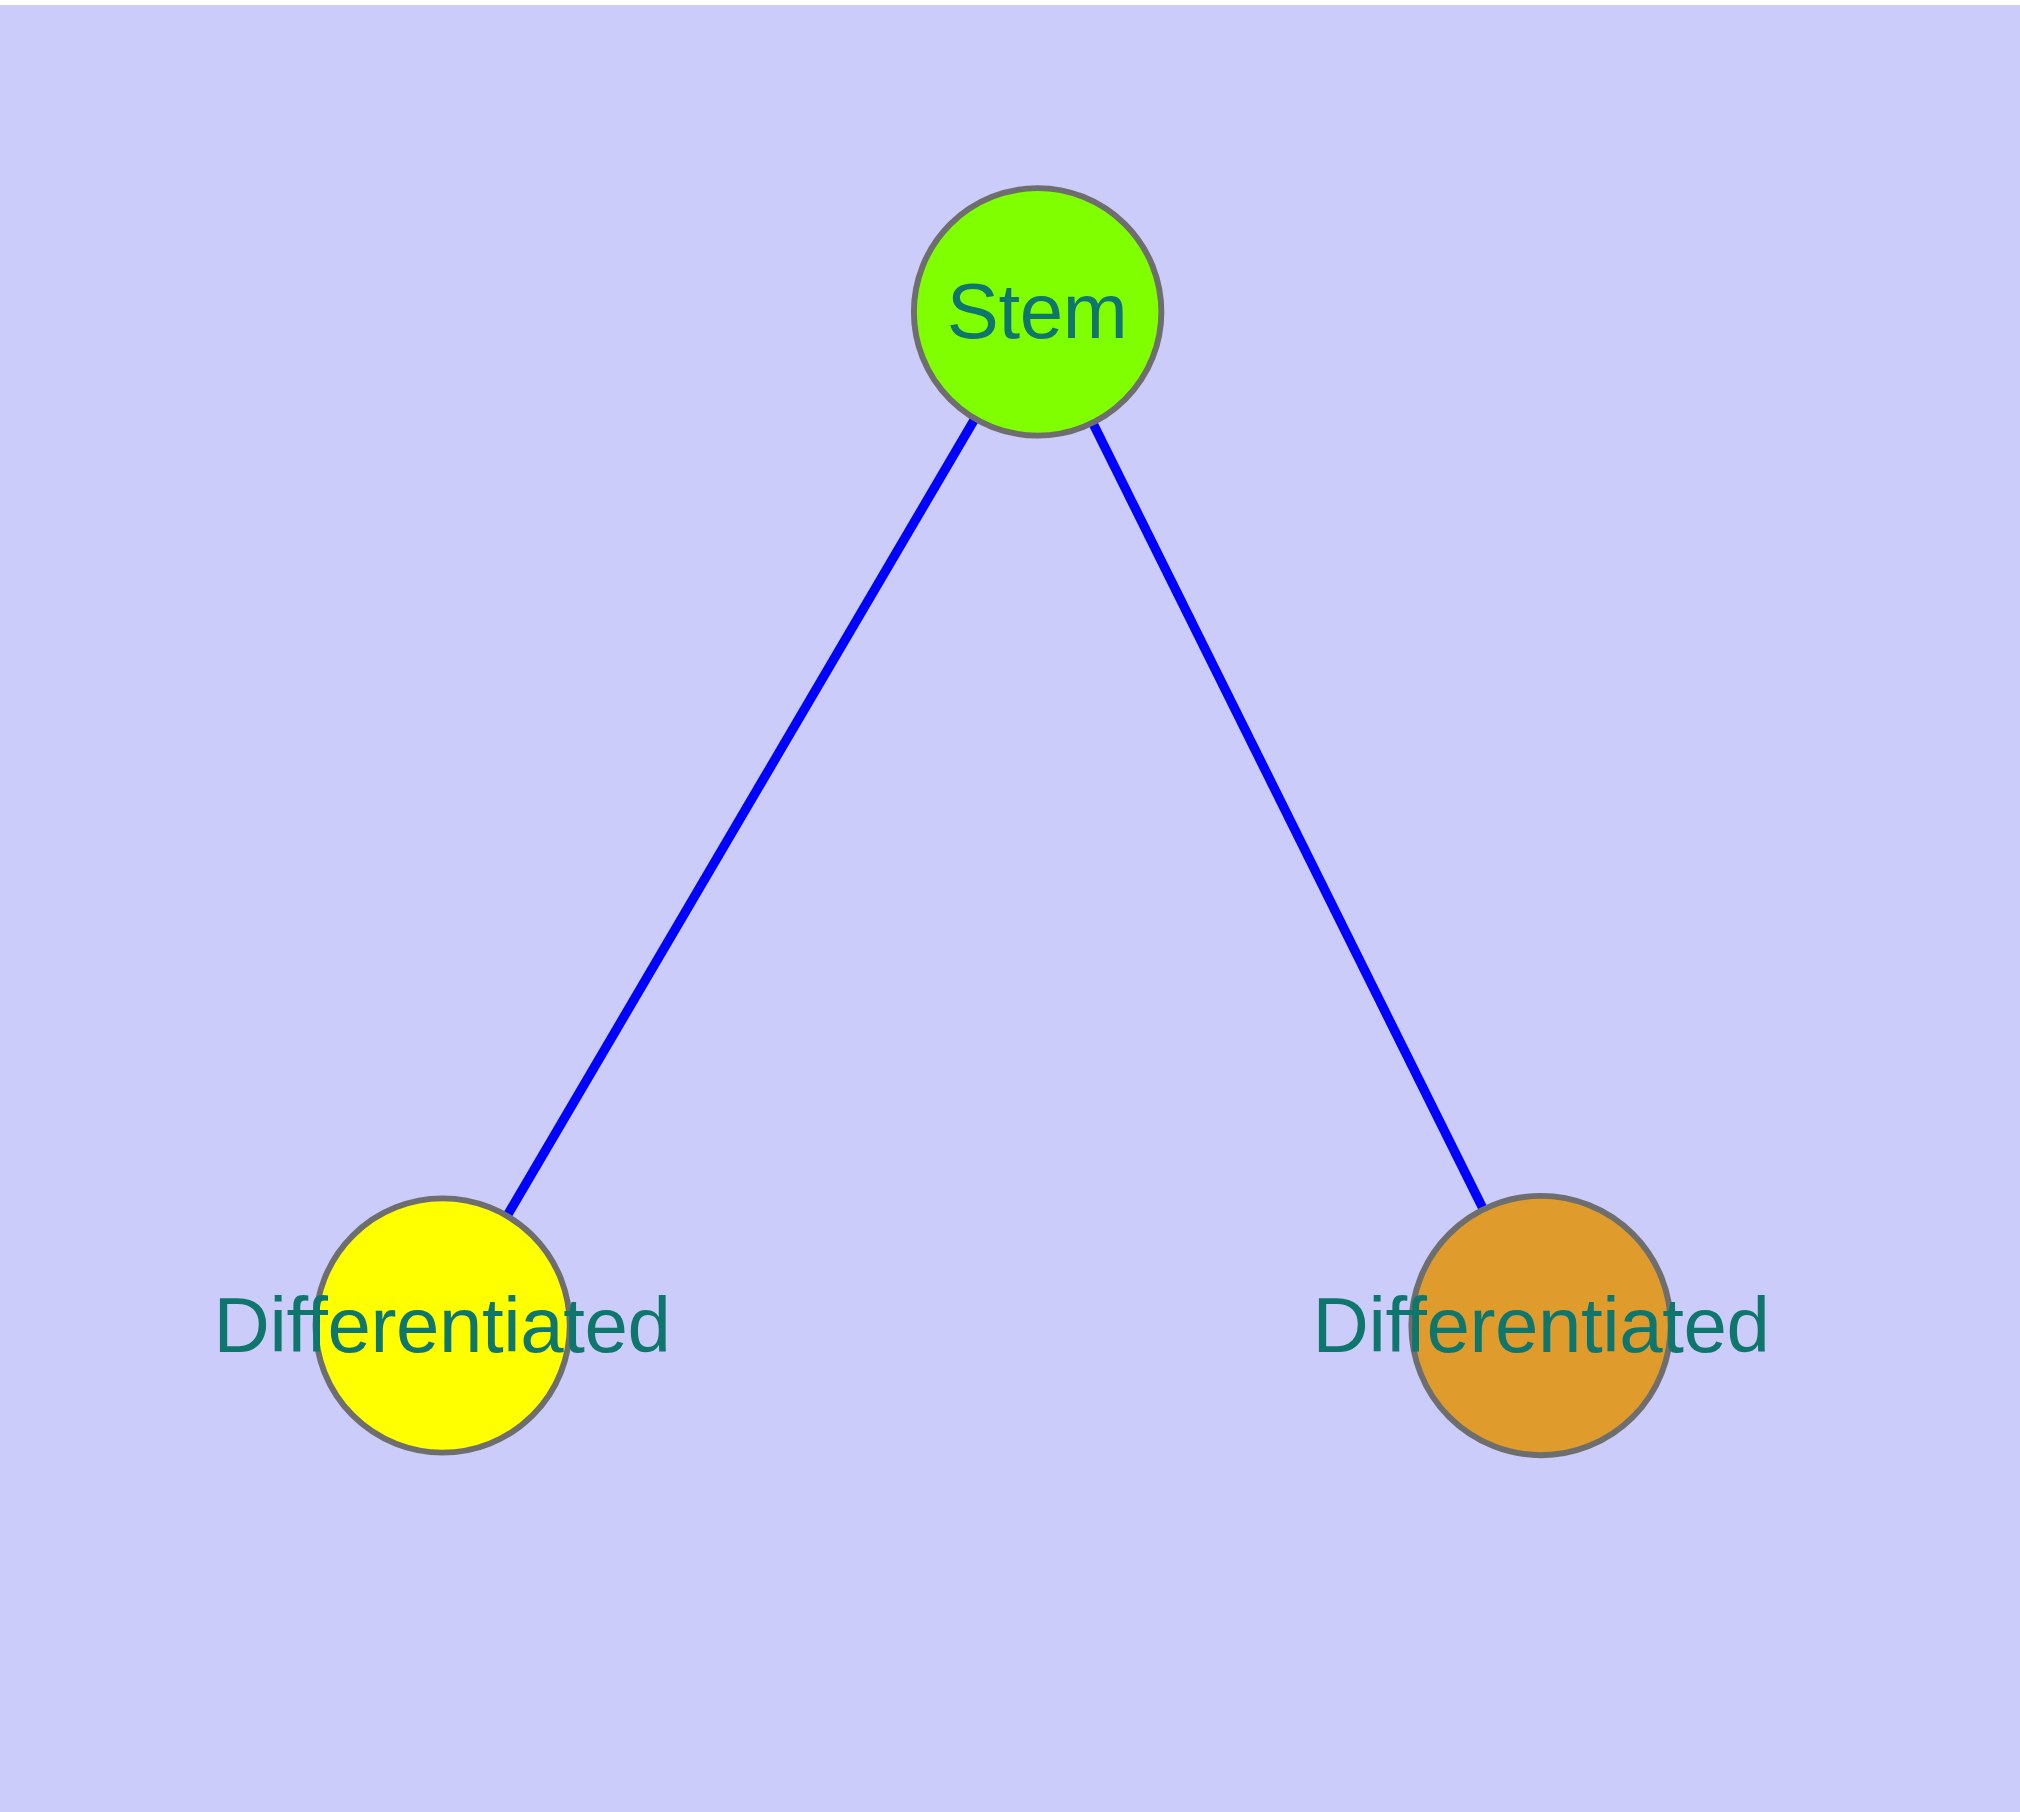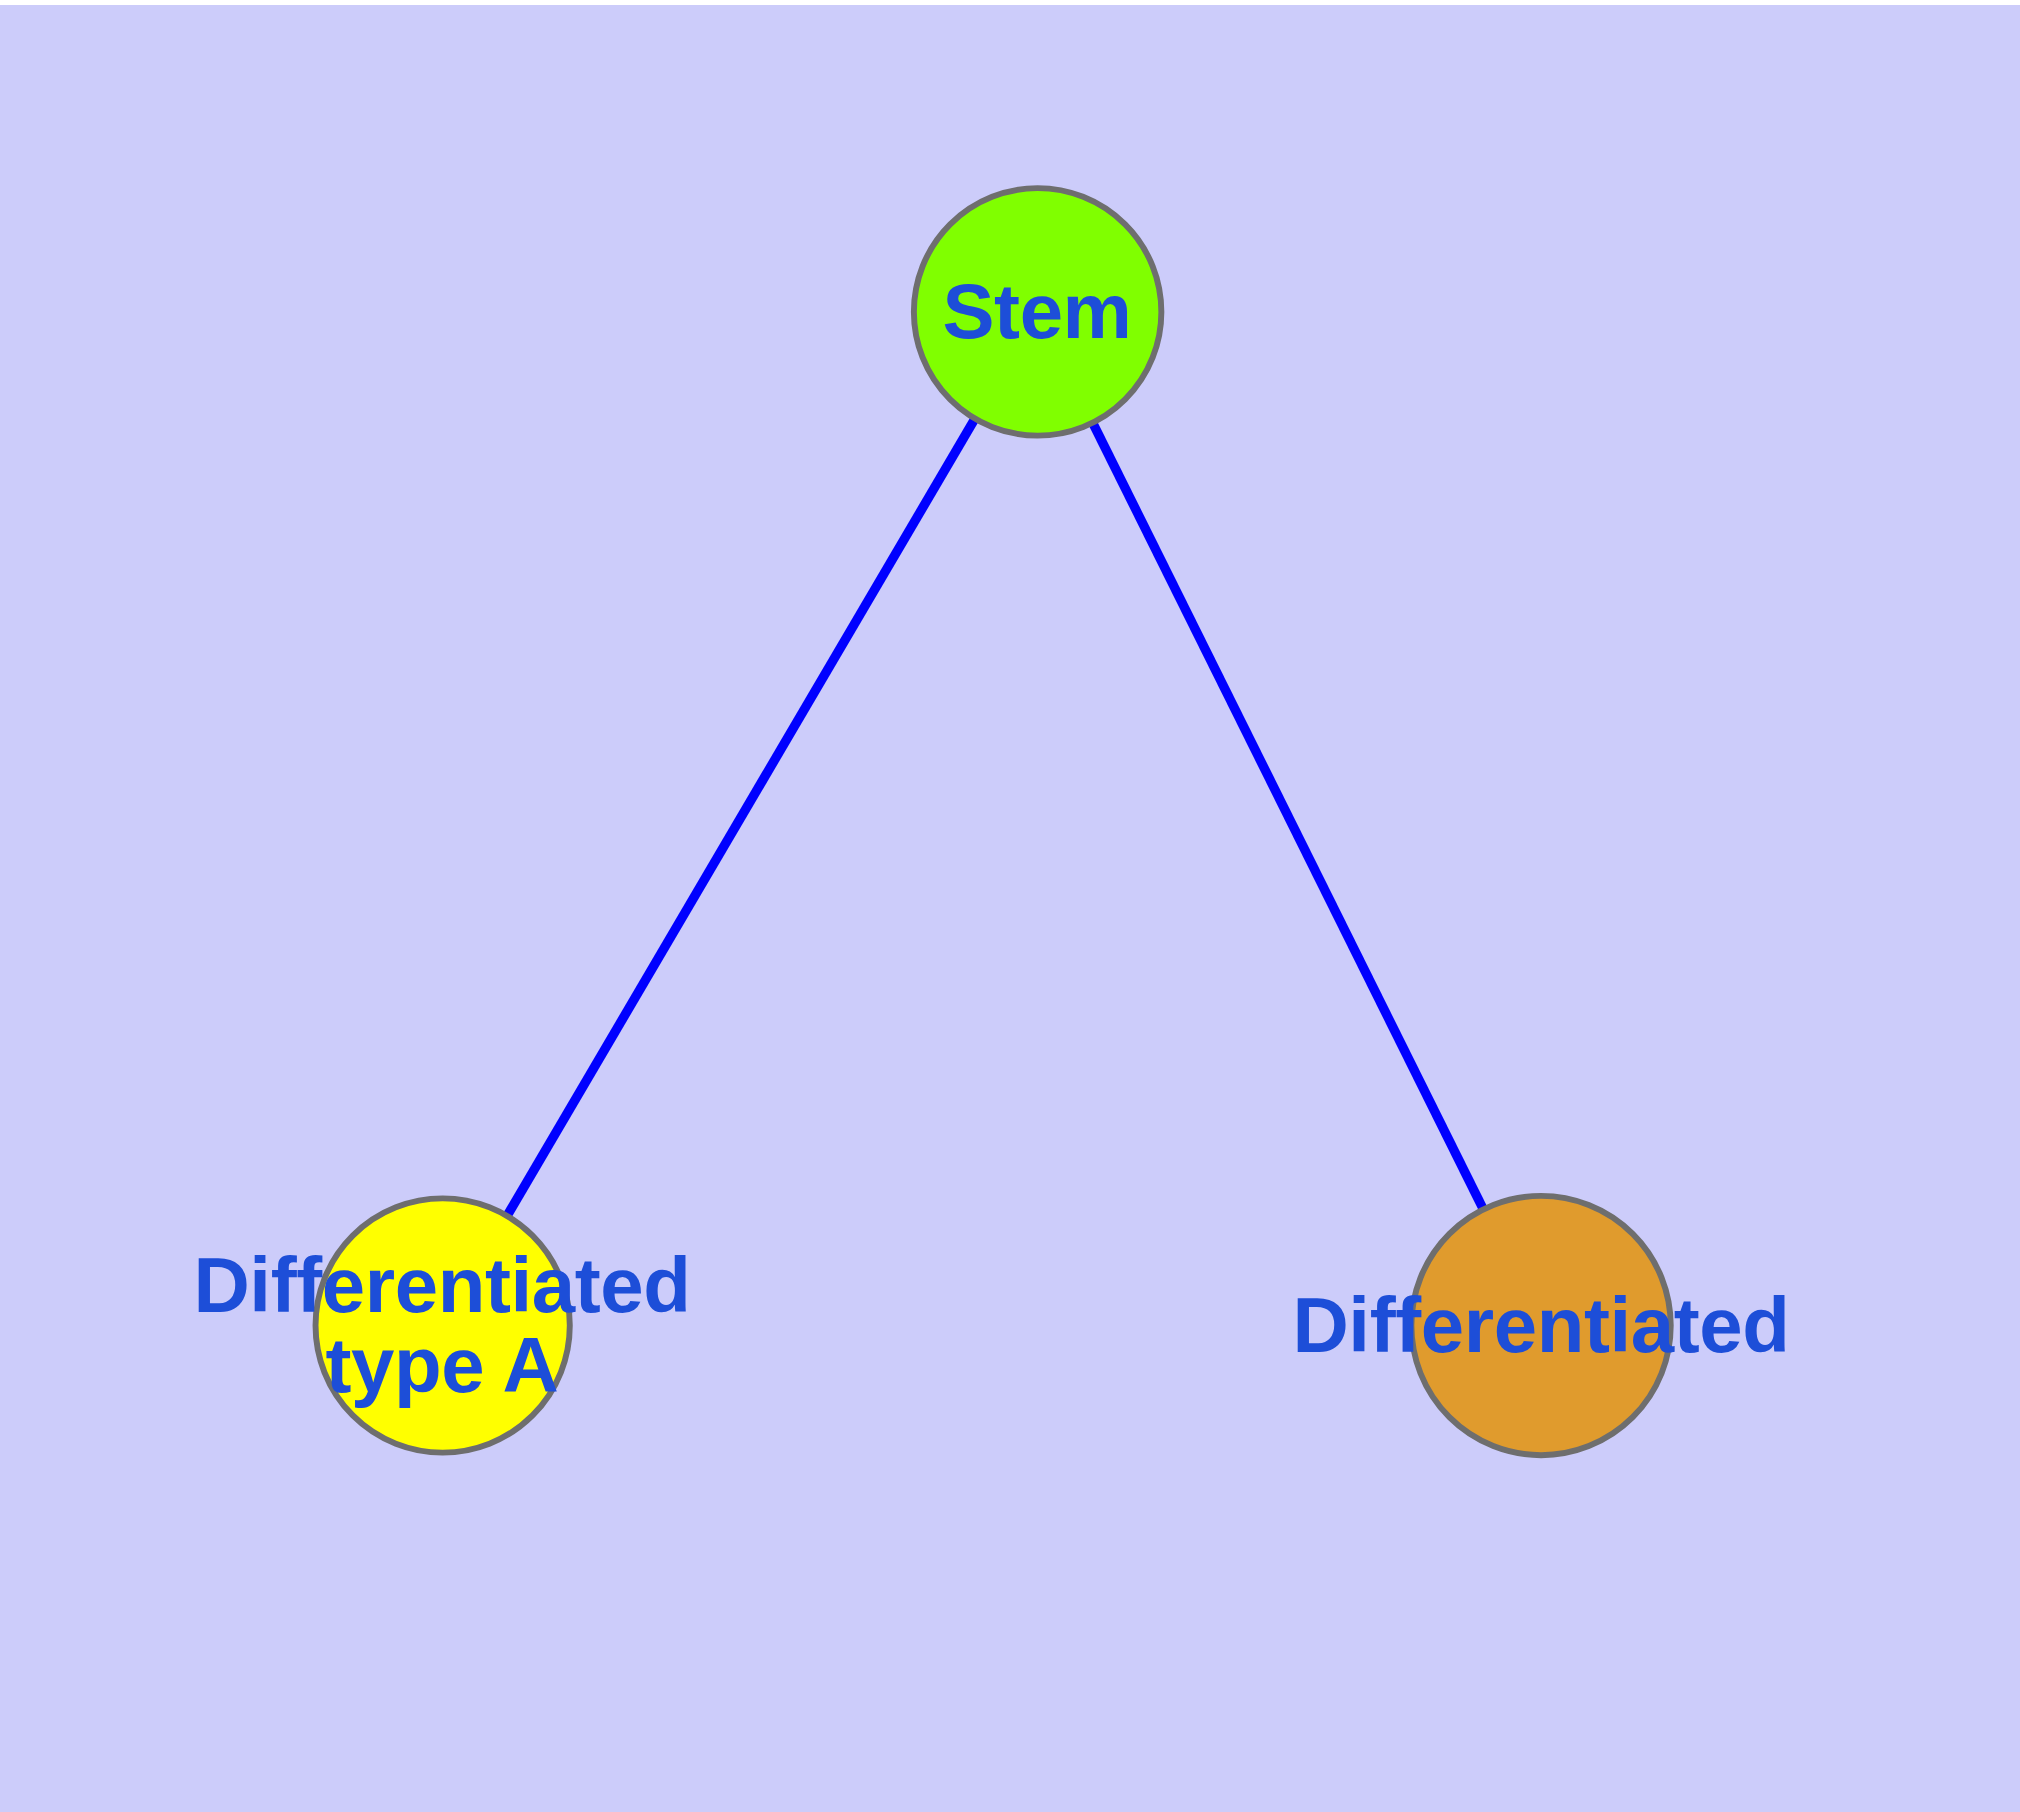--- a/index.html
+++ b/index.html
@@ -24,22 +24,22 @@
   }
   #graph-svg {
     position: absolute;
     left: 0;
     top: 0;
     width: 2021px;
     height: 1812px;
   }
   .node-label {
     position: absolute;
-    color: #1d4ed8;
-    font-weight: bold;
+    color: #0f766e;
+    font-weight: normal;
     font-size: 78px;
     line-height: 1.02;
     text-align: center;
     white-space: pre;
     transform: translate(-50%, -50%);
     pointer-events: none;
     letter-spacing: -0.4px;
   }
 </style>
 </head>
@@ -56,18 +56,18 @@
       </g>
     <g id="nodes-layer">
         <circle cx="1224" cy="368" r="146" fill="#80ff00" stroke="#6e6e6e" stroke-width="7"></circle>
         <circle cx="522" cy="1564" r="150" fill="#ffff00" stroke="#6e6e6e" stroke-width="7"></circle>
         <circle cx="1818" cy="1564" r="153" fill="#e09b2d" stroke="#6e6e6e" stroke-width="7"></circle>
       </g>
   </svg>
 
   <div id="labels-layer">
       <div class="node-label" style="left: 1037px; top: 312px;"><div>Stem</div></div>
-      <div class="node-label" style="left: 442px; top: 1326px;"><div>Differentiated</div><div>type A</div></div>
+      <div class="node-label" style="left: 442px; top: 1326px;"><div>Differentiated</div></div>
       <div class="node-label" style="left: 1541px; top: 1326px;"><div>Differentiated</div></div>
     </div>
 
 </div>
 
 
 </body></html>

